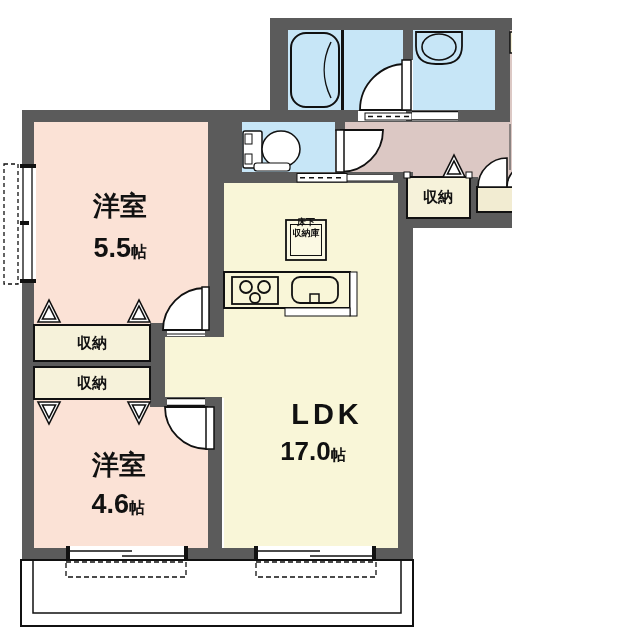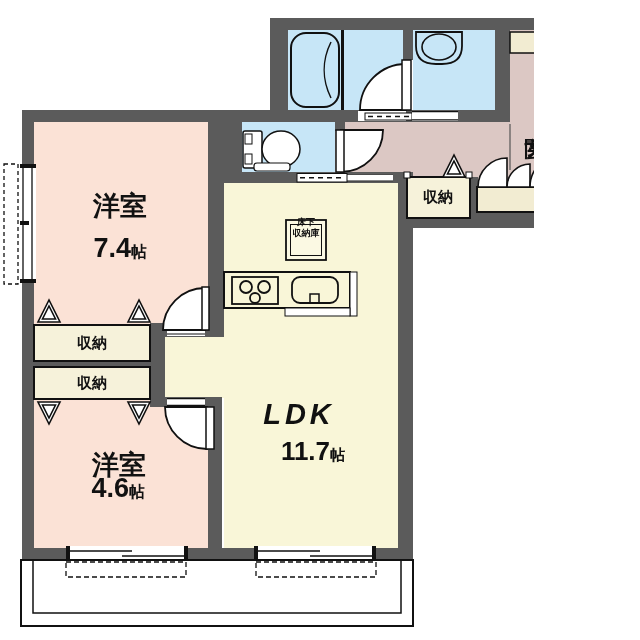--- a/index.html
+++ b/index.html
@@ -1,17 +1,17 @@
 <!DOCTYPE html>
 <html><head>
 <meta charset="utf-8">
 <style>
   html,body{margin:0;padding:0;background:#ffffff;}
   #plan{position:relative;width:512px;height:640px;background:#ffffff;overflow:hidden;
-        font-family:"Liberation Sans",sans-serif;padding-left:22px;}
+        font-family:"Liberation Sans",sans-serif;}
   #plan svg{position:absolute;left:0;top:0;}
   .label{position:absolute;transform:translate(-50%,-50%);color:#111;font-weight:bold;
          white-space:nowrap;text-align:center;line-height:1.05;}
   .label .unit{font-size:0.58em;}
   .vertical{writing-mode:vertical-rl;text-orientation:upright;letter-spacing:3px;}
   .ldk-name{letter-spacing:4px;}
 </style>
 </head>
 <body>
 
@@ -170,30 +170,30 @@
     <rect x="21" y="560" width="392" height="66" fill="#ffffff" stroke="#111" stroke-width="2"></rect>
     <path d="M33,560 V613 H401 V560" fill="none" stroke="#111" stroke-width="1.5"></path>
     <rect x="66" y="562" width="120" height="15" fill="#ffffff" stroke="#111" stroke-width="1.3" stroke-dasharray="5 3"></rect>
     <rect x="256" y="562" width="120" height="15" fill="#ffffff" stroke="#111" stroke-width="1.3" stroke-dasharray="5 3"></rect>
   </g>
 
   <line x1="510" y1="124" x2="510" y2="170" stroke="#555" stroke-width="1.2"></line>
 </svg>
 
   <div class="label" style="left:120px;top:206px;font-size:27px;">洋室</div>
-  <div class="label" style="left:120px;top:248px;font-size:27px;"><span>7.4</span><span class="unit">帖</span></div>
+  <div class="label" style="left:120px;top:248px;font-size:27px;"><span>5.5</span><span class="unit">帖</span></div>
 
   <div class="label" style="left:92px;top:343px;font-size:15px;">収納</div>
   <div class="label" style="left:92px;top:383px;font-size:15px;">収納</div>
 
   <div class="label" style="left:119px;top:465px;font-size:27px;">洋室</div>
-  <div class="label" style="left:118px;top:488px;font-size:27px;"><span>4.6</span><span class="unit">帖</span></div>
-
-  <div class="label ldk-name" style="left:299px;top:414px;font-size:29px;font-style:italic;">LDK</div>
-  <div class="label" style="left:313px;top:452px;font-size:26px;"><span>11.7</span><span class="unit">帖</span></div>
+  <div class="label" style="left:118px;top:504px;font-size:27px;"><span>4.6</span><span class="unit">帖</span></div>
+
+  <div class="label ldk-name" style="left:327px;top:414px;font-size:29px;">LDK</div>
+  <div class="label" style="left:313px;top:452px;font-size:26px;"><span>17.0</span><span class="unit">帖</span></div>
 
   <div class="label" style="left:438px;top:197px;font-size:15px;">収納</div>
 
   <div class="label" style="left:306px;top:228px;font-size:9px;line-height:11px;">
     <div>床下</div>
     <div>収納庫</div>
   </div>
 
   <div class="label vertical" style="left:535px;top:123px;font-size:21px;">玄関</div>
 

